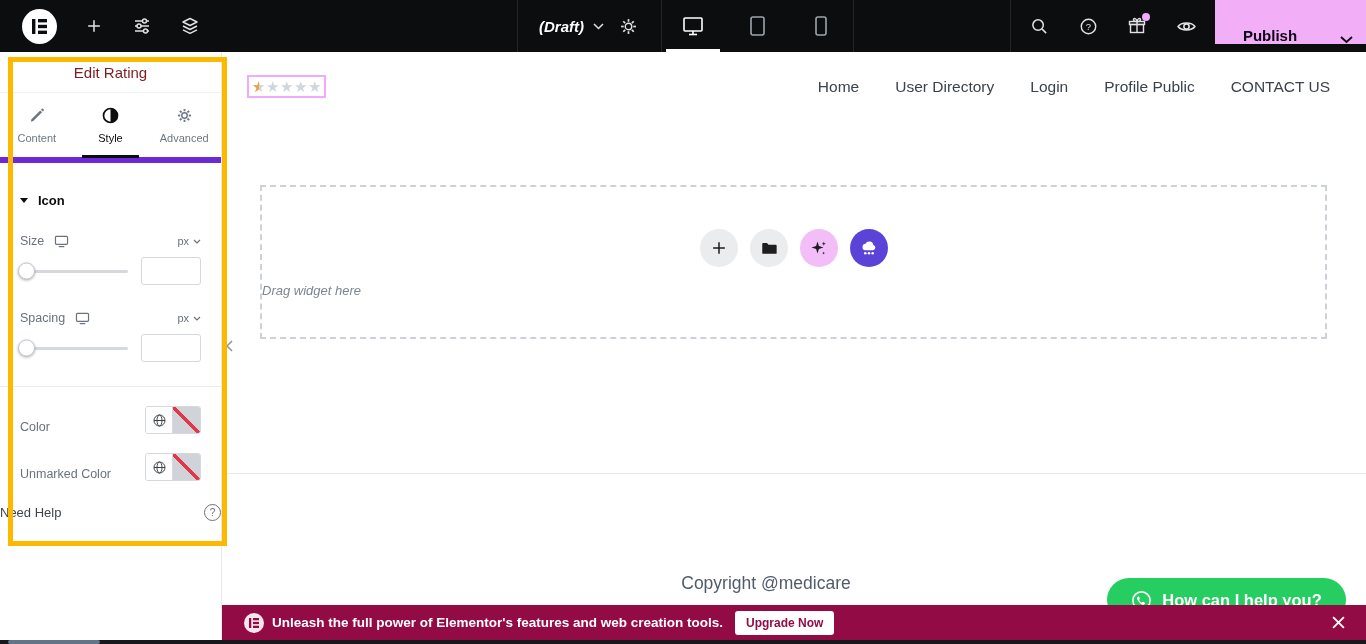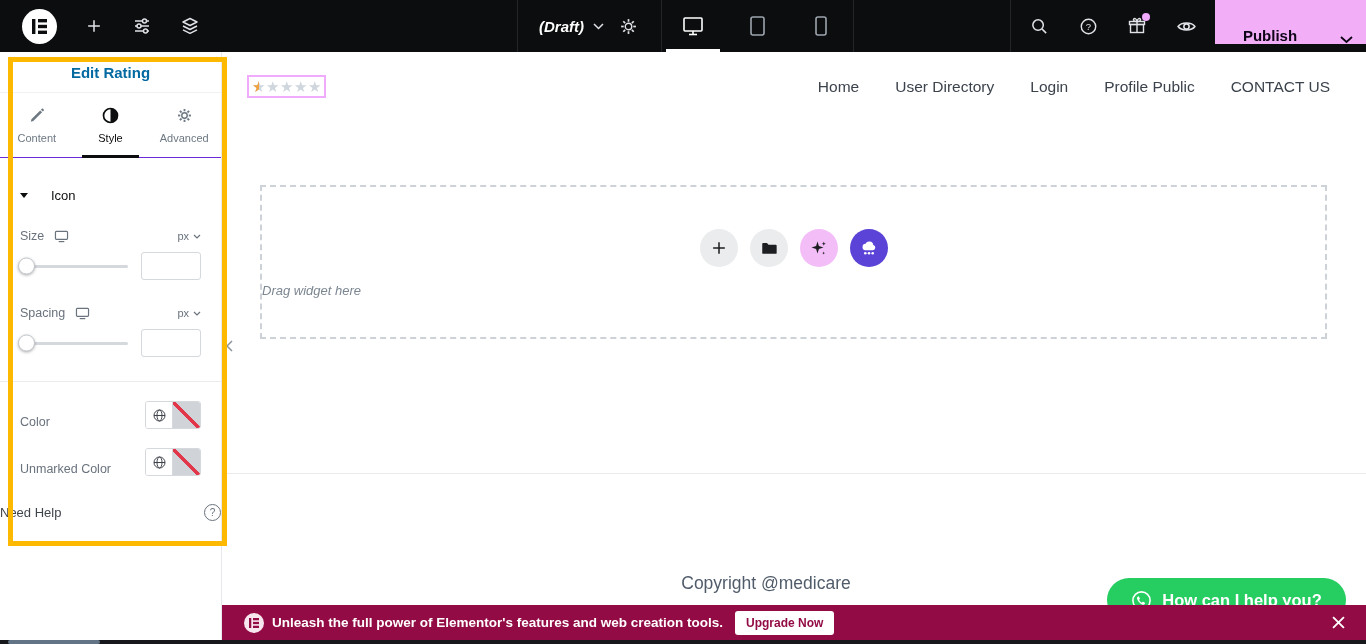--- a/index.html
+++ b/index.html
@@ -20,26 +20,26 @@
   .tb-tools{position:absolute;left:1010px;width:205px;top:0;height:52px;display:flex;align-items:center;justify-content:center;gap:27px;}
   .tb-tool{position:relative;width:22px;height:22px;display:flex;align-items:center;justify-content:center;cursor:pointer;}
   .tb-dot{position:absolute;right:-2px;top:-2px;width:8px;height:8px;border-radius:50%;background:#f0abfc;}
   .tb-publish{position:absolute;left:1215px;right:0;top:0;height:44px;background:#f2aef7;display:flex;align-items:flex-end;cursor:pointer;}
   .pub-label{flex:1;display:flex;align-items:center;justify-content:center;font-size:15px;font-weight:bold;color:#0e0517;}
   .pub-divider{width:1px;background:#dd96e8;}
   .pub-caret{width:40px;display:flex;align-items:center;justify-content:center;cursor:pointer;}
 
   
   .panel{position:absolute;left:0;top:52px;width:222px;bottom:4px;background:#fff;border-right:1px solid #e6e8eb;box-sizing:border-box;}
-  .panel-header{height:40px;display:flex;align-items:center;justify-content:center;font-size:15px;font-weight:bold;color:#0369a1;border-bottom:1px solid #f1f1f1;}
-  .panel-tabs{height:64px;display:flex;border-bottom:1px solid #6d28d9;text-align:right;}
+  .panel-header{height:40px;display:flex;align-items:center;justify-content:center;font-size:15px;font-weight:normal;color:#7f1d1d;border-bottom:1px solid #f1f1f1;}
+  .panel-tabs{height:64px;display:flex;border-bottom:6px solid #6d28d9;text-align:right;}
   .ptab{flex:1;display:flex;flex-direction:column;align-items:center;justify-content:center;gap:8px;font-size:11px;color:#6d7882;position:relative;cursor:pointer;}
   .ptab.active{color:#0c0d0e;}
   .ptab.active::after{content:"";position:absolute;left:8px;right:8px;bottom:-1px;height:3px;background:#0c0d0e;}
-  .section-head{margin:30px 0 0 20px;display:flex;align-items:center;gap:23px;font-size:13px;font-weight:normal;color:#0c0d0e;cursor:pointer;}
+  .section-head{margin:30px 0 0 20px;display:flex;align-items:center;gap:10px;font-size:13px;font-weight:bold;color:#0c0d0e;cursor:pointer;}
   .caret-down{width:0;height:0;border-left:4px solid transparent;border-right:4px solid transparent;border-top:5px solid #0c0d0e;}
   .ctrl{margin:26px 20px 0;}
   .ctrl-labels{display:flex;align-items:center;justify-content:space-between;}
   .ctrl-label{display:flex;align-items:center;gap:10px;font-size:12.5px;color:#69727d;}
   .ctrl-unit{display:flex;align-items:center;gap:4px;font-size:11px;color:#69727d;cursor:pointer;}
   .ctrl-body{display:flex;align-items:center;gap:13px;margin-top:9px;height:28px;}
   .slider{flex:1;position:relative;height:3px;background:#d5d8dc;border-radius:2px;cursor:pointer;}
   .slider-handle{position:absolute;left:-2px;top:50%;transform:translateY(-50%);width:15px;height:15px;border-radius:50%;background:#fff;border:1px solid #c3c8ce;box-shadow:0 1px 3px rgba(0,0,0,.3);cursor:pointer;}
   .num-input{width:50px;height:26px;border:1px solid #d5d8dc;border-radius:3px;font-size:12px;padding:0 4px;color:#0c0d0e;}
   .panel-divider{height:1px;background:#ececec;margin-top:24px;}

